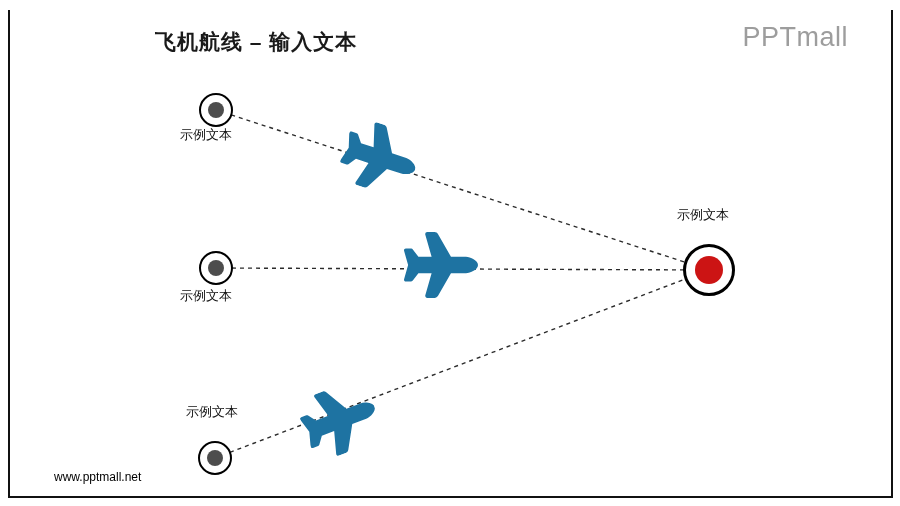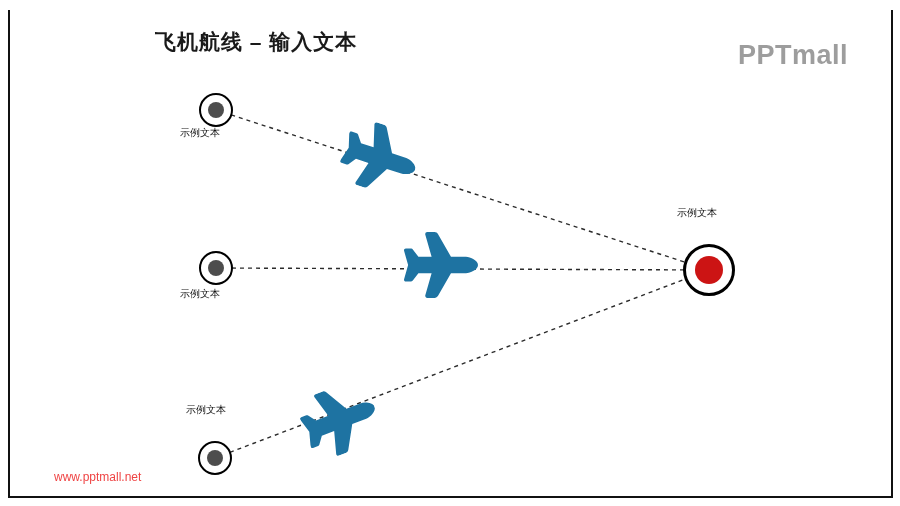--- a/index.html
+++ b/index.html
@@ -11,30 +11,30 @@
   .frame{
     position:absolute;left:8px;right:7px;top:10px;bottom:8px;
     border-left:2px solid #111;border-right:2px solid #111;border-bottom:2px solid #111;
     pointer-events:none;
   }
   .slide-title{
     position:absolute;left:155px;top:28px;
     font-size:21px;font-weight:bold;color:#1a1a1a;letter-spacing:1px;
   }
   .logo{
-    position:absolute;right:52px;top:40px;
-    font-size:27px;font-weight:bold;color:#9d9d9d;letter-spacing:0.5px;
+    position:absolute;right:52px;top:22px;
+    font-size:27px;font-weight:normal;color:#9d9d9d;letter-spacing:0.5px;
   }
   .watermark{
     position:absolute;left:54px;top:470px;
-    font-size:12px;color:#ef4444;
+    font-size:12px;color:#000000;
   }
   svg.routes{position:absolute;left:0;top:0;}
   .node-label{
-    position:absolute;font-size:10px;color:#111;white-space:nowrap;
+    position:absolute;font-size:13px;color:#111;white-space:nowrap;
   }
   .origin-ring{
     position:absolute;width:30px;height:30px;border:2px solid #000;border-radius:50%;
     background:#fff;display:flex;align-items:center;justify-content:center;
   }
   .origin-dot{width:16px;height:16px;border-radius:50%;background:#4d4d4d;}
   .dest-ring{
     position:absolute;width:46px;height:46px;border:3px solid #000;border-radius:50%;
     background:#fff;display:flex;align-items:center;justify-content:center;
   }

